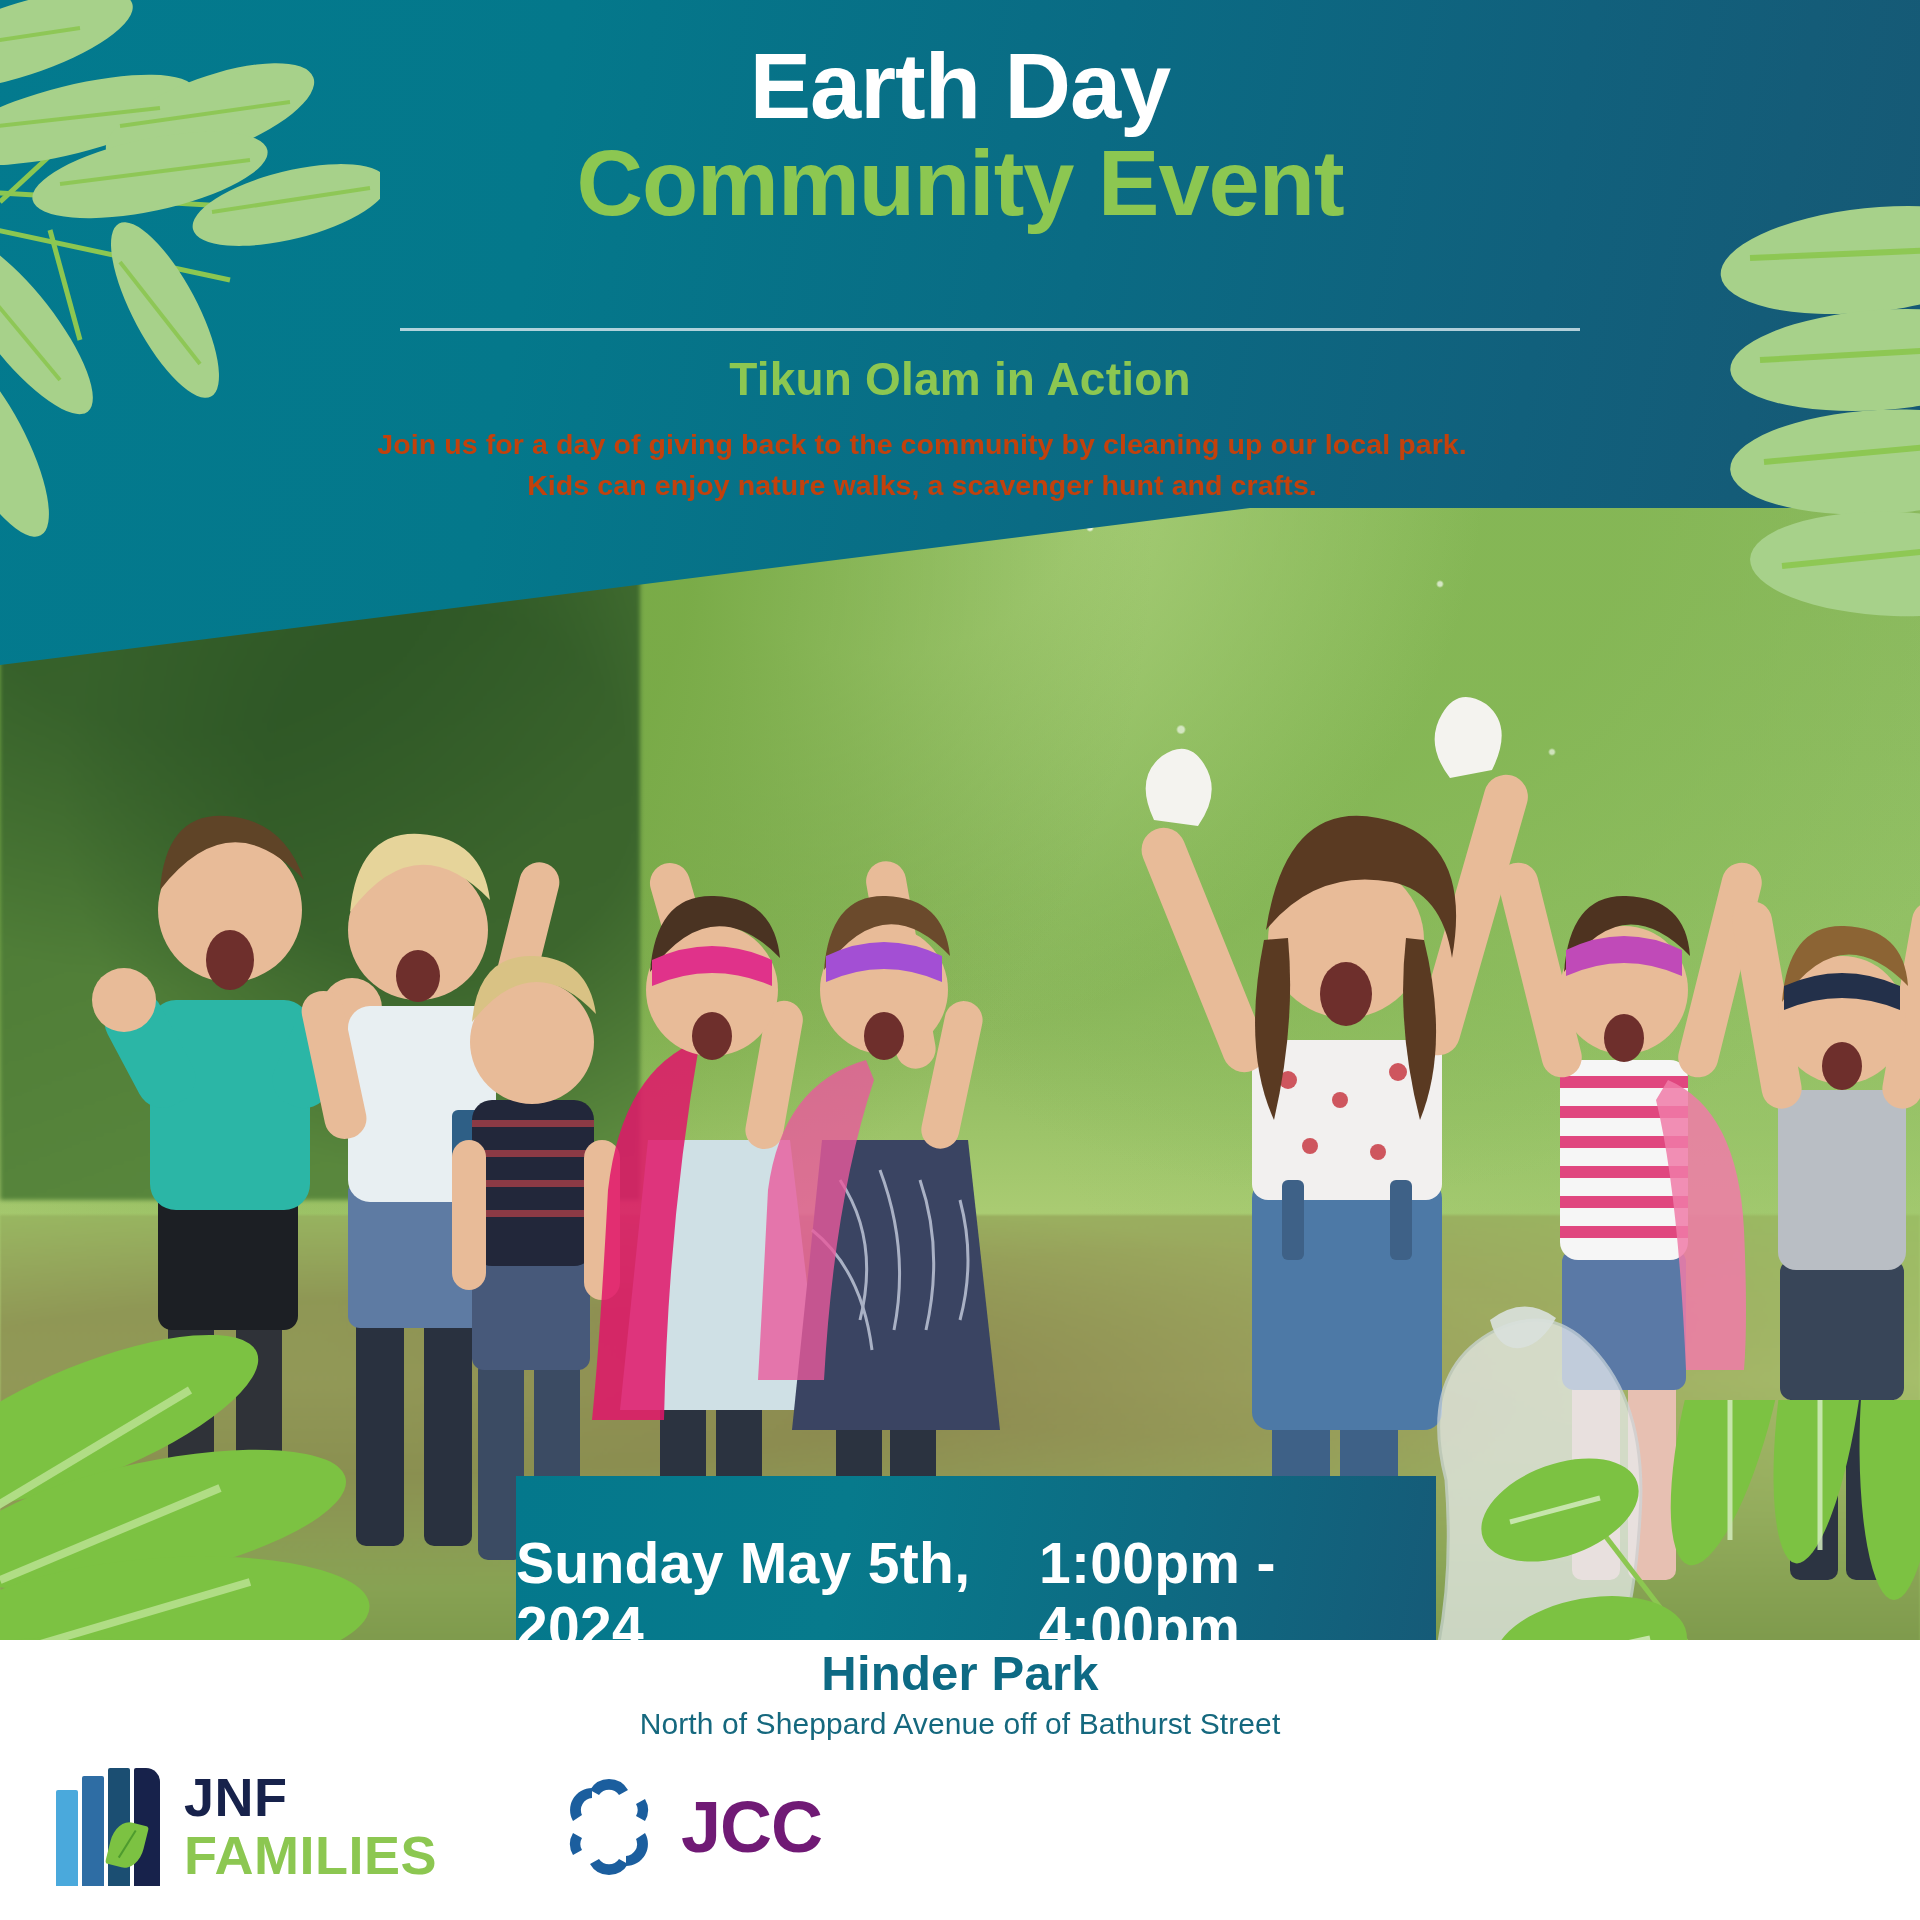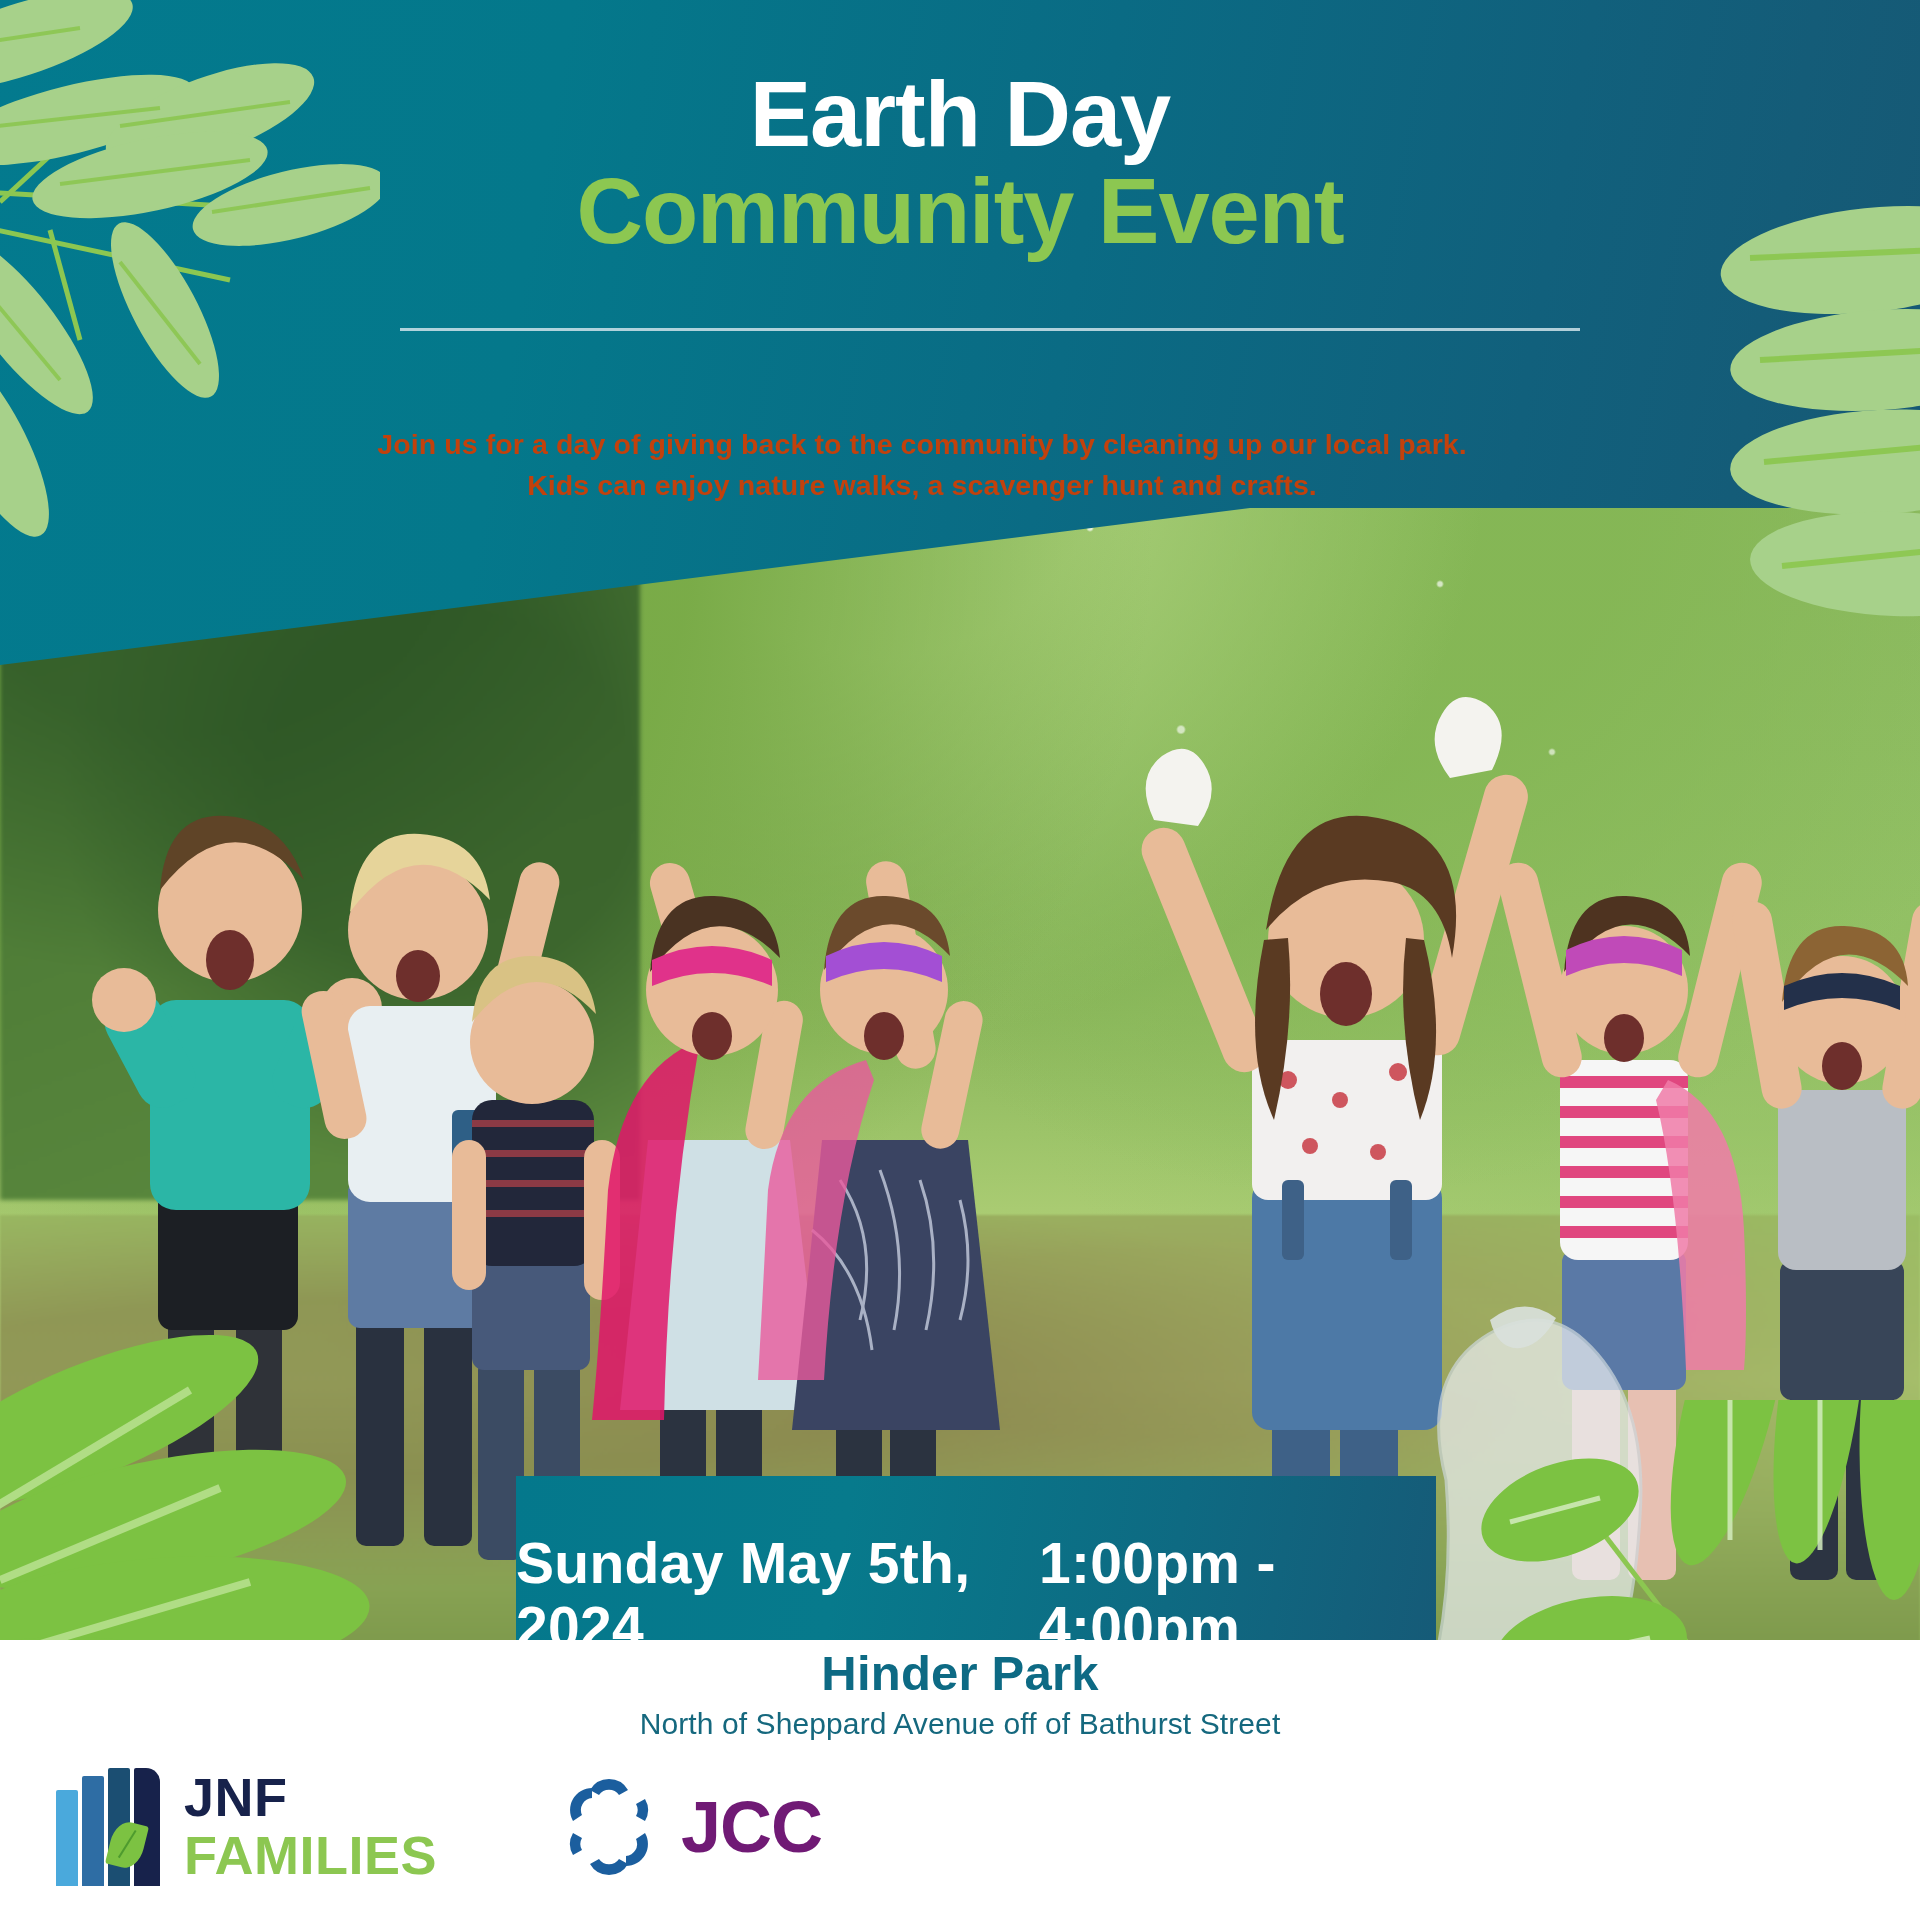--- a/index.html
+++ b/index.html
@@ -62,21 +62,21 @@
   
   .header{
     position:absolute;left:0;top:0;
     width:1920px;height:700px;
     background:linear-gradient(100deg,#037a8e 0%,#04788b 28%,#0a6b84 55%,#11607c 78%,#175874 100%);
     -webkit-clip-path:polygon(0 0,1920px 0,1920px 508px,1250px 508px,0 665px);
     clip-path:polygon(0 0,1920px 0,1920px 508px,1250px 508px,0 665px);
   }
 
   
-  .title-wrap{position:absolute;left:0;top:68px;width:1920px;text-align:center;}
+  .title-wrap{position:absolute;left:0;top:40px;width:1920px;text-align:center;}
   .t-line1{
     font-size:92px;font-weight:700;color:#ffffff;letter-spacing:-1px;line-height:1.02;
   }
   .t-line2{
     font-size:92px;font-weight:700;color:#8cc751;letter-spacing:-1px;line-height:1.08;
   }
   .rule{
     position:absolute;left:400px;top:328px;width:1180px;height:3px;background:#cfe3ea;opacity:.85;
   }
   .subtitle{
@@ -295,20 +295,21 @@
     </svg>
   </div>
 
   <div class="header"></div>
 
   <div class="title-wrap">
     <div class="t-line1">Earth Day</div>
     <div class="t-line2">Community Event</div>
   </div>
   <div class="rule"></div>
+  <div class="subtitle">Tikun Olam in Action</div>
   <div class="desc">
     <div>Join us for a day of giving back to the community by cleaning up our local park.</div>
     <div>Kids can enjoy nature walks, a scavenger hunt and crafts.</div>
   </div>
 
   <svg class="deco" style="left:-40px;top:-20px;" width="420" height="620">
     <g stroke="#8cc751" stroke-width="5" fill="none">
       <path d="M-10 210 L300 228"></path>
       <path d="M-10 240 L270 300"></path>
       <path d="M40 222 L150 120"></path>

